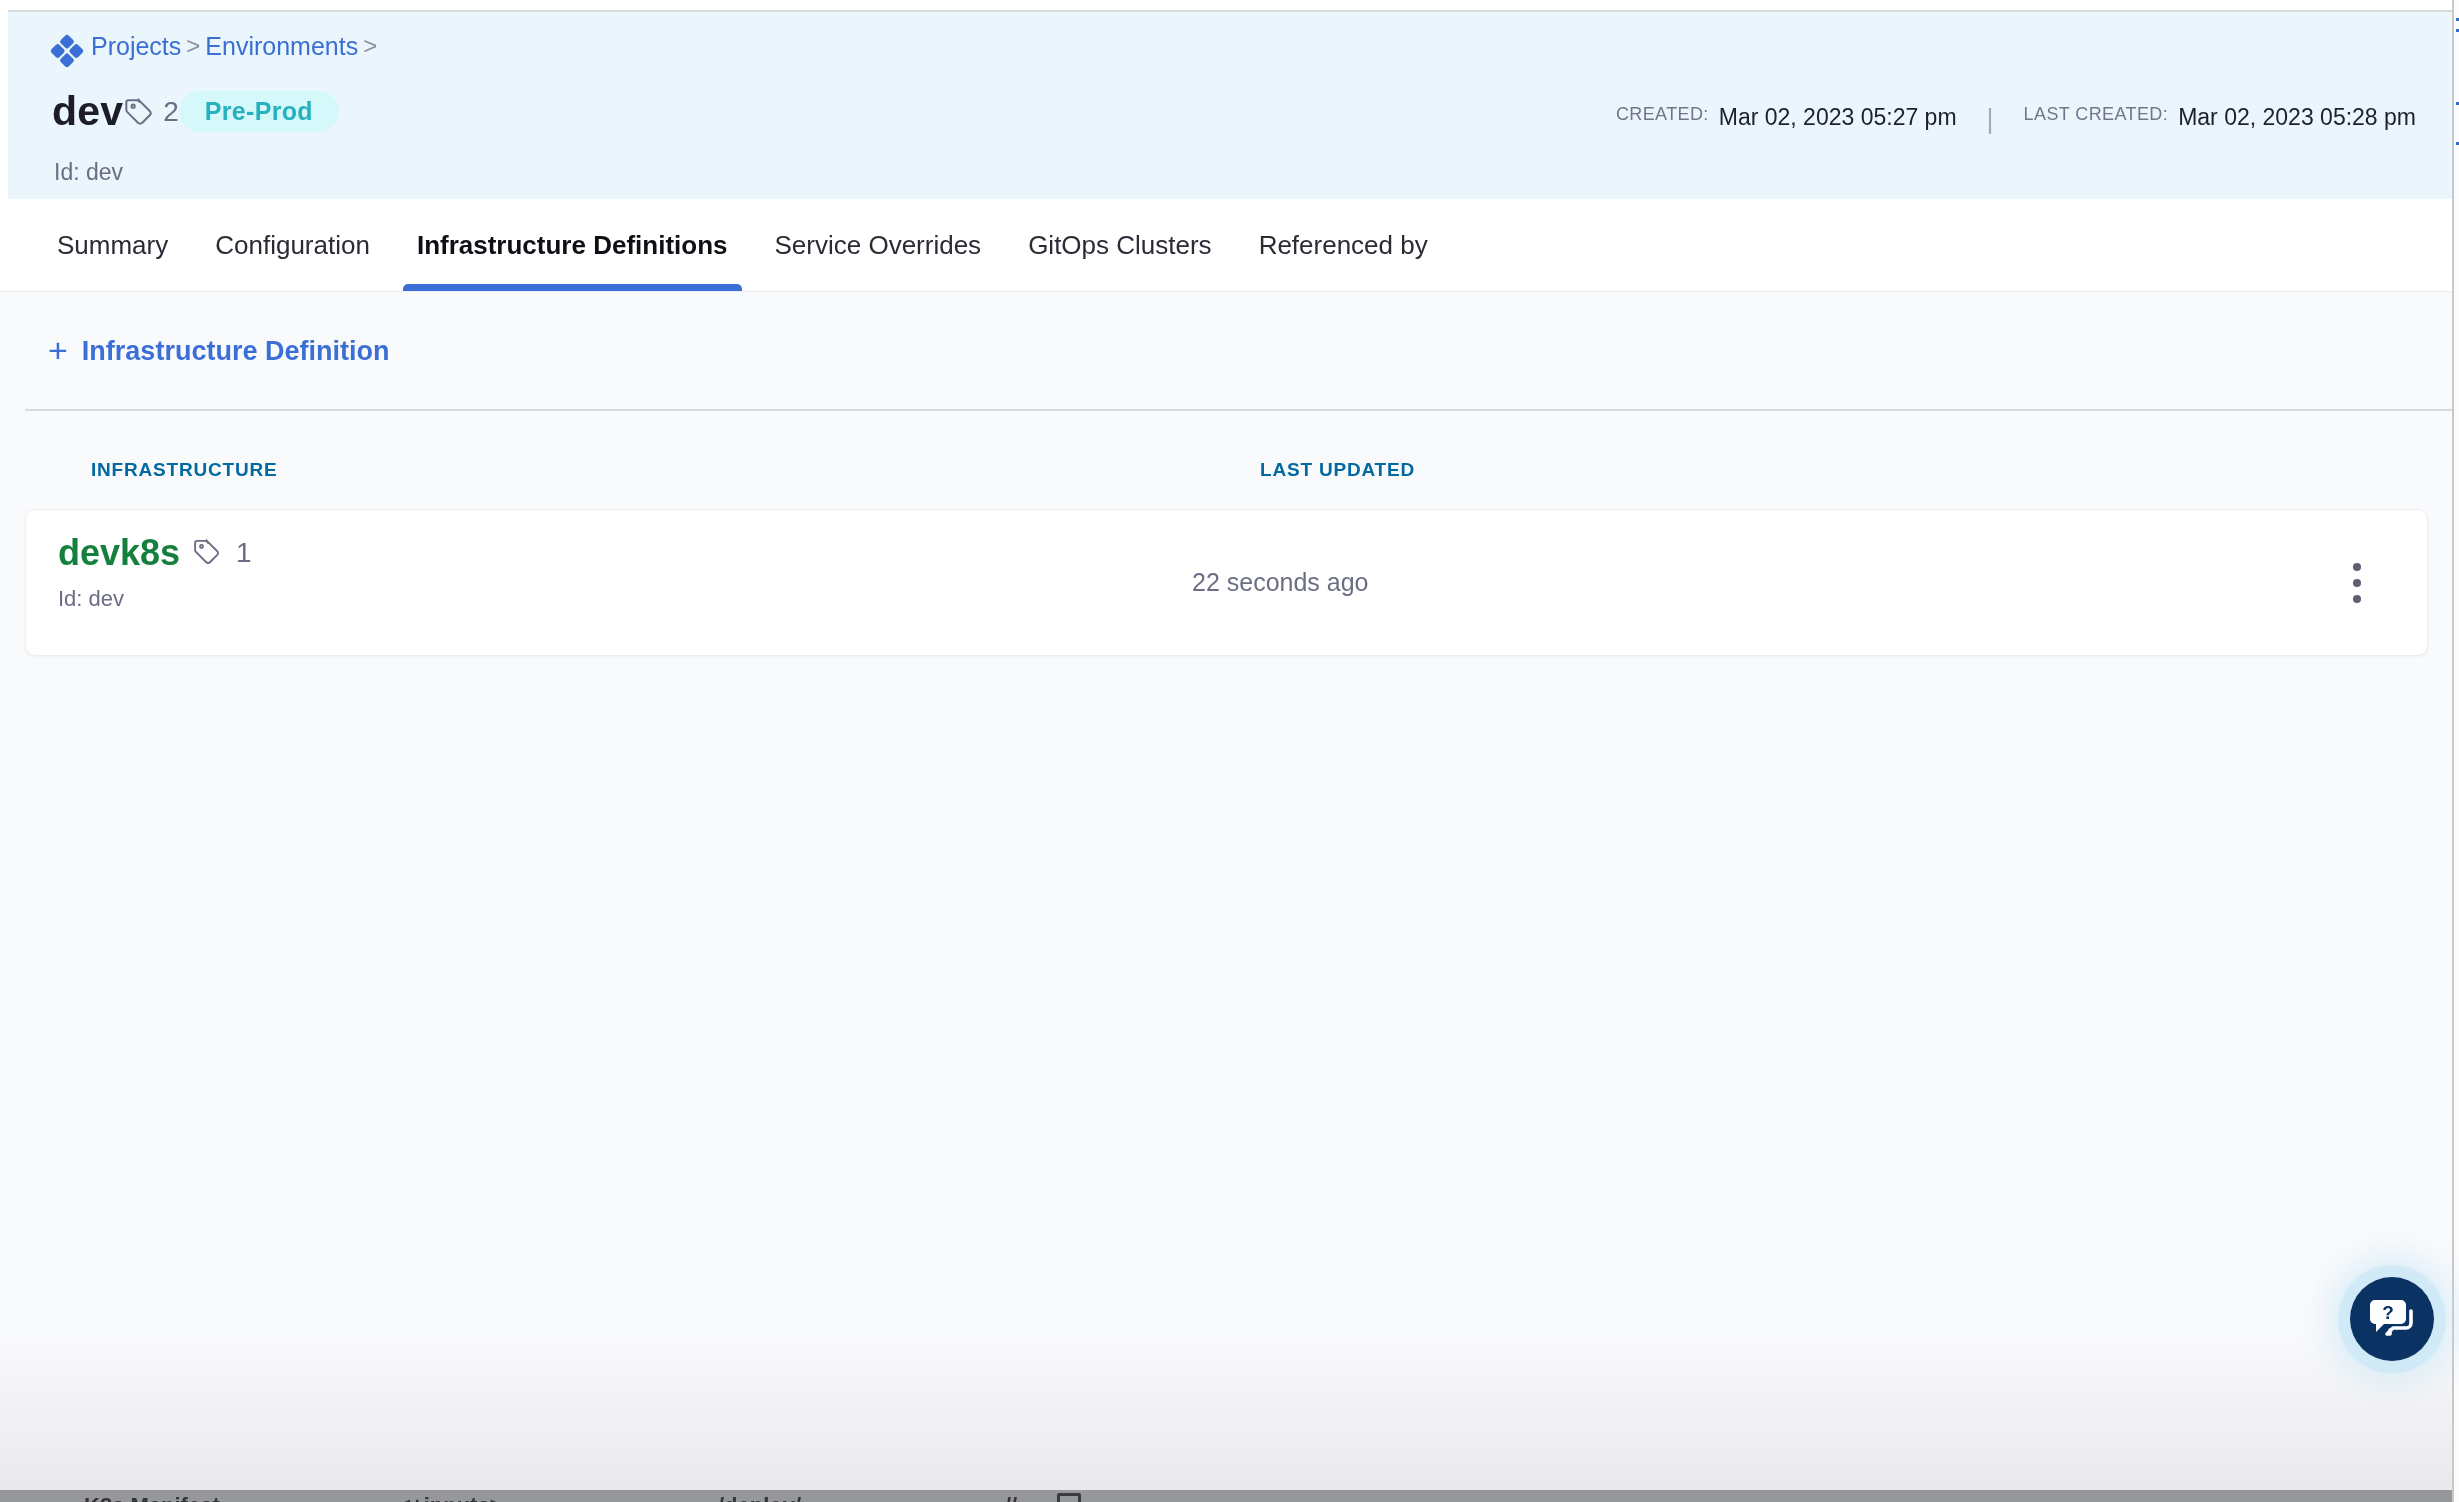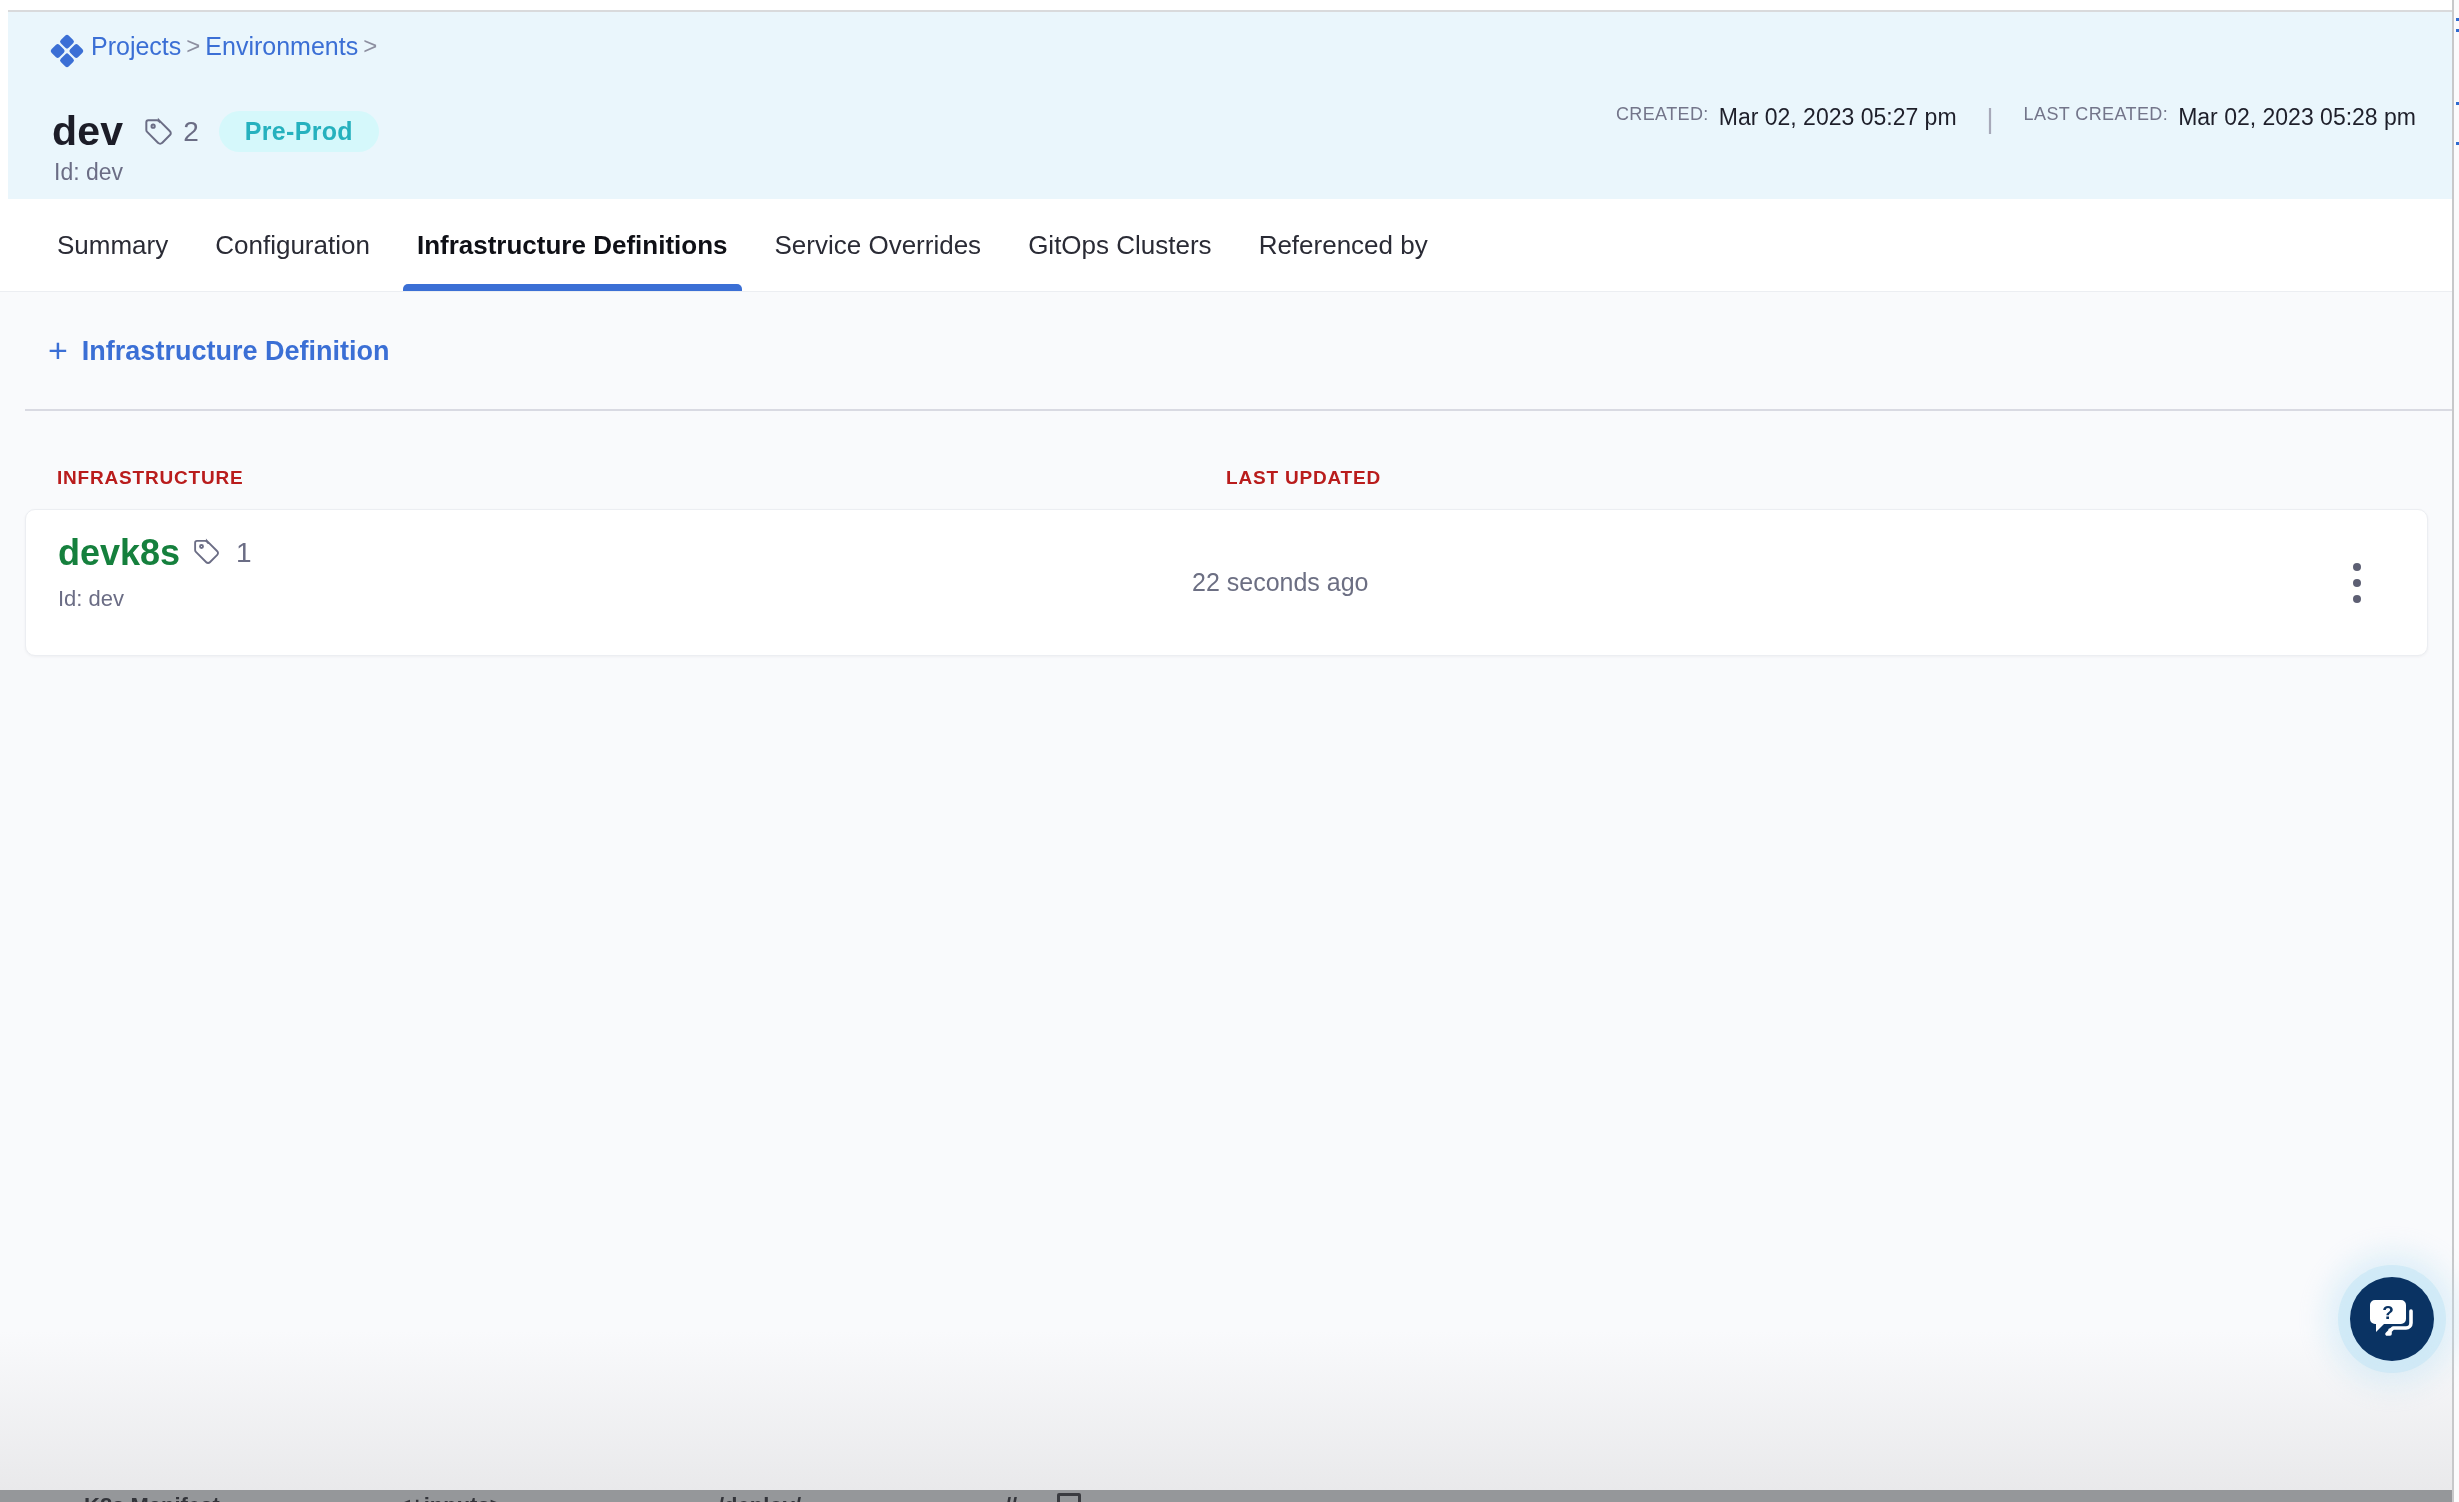--- a/index.html
+++ b/index.html
@@ -11,21 +11,21 @@
   
   .header-panel{
     position:absolute;left:8px;top:10px;width:2444px;height:189px;
     background:var(--header_bg);border-top:2px solid #d9dadc;box-sizing:border-box;
   }
   .breadcrumb{position:absolute;left:40px;top:20px;display:flex;align-items:flex-start;gap:5px;
     font-size:25px;font-weight:500;color:var(--accent);}
   .breadcrumb .crumb{cursor:pointer;}
   .breadcrumb .chev{color:#8d8fa0;font-size:24px;font-weight:400;}
   .proj-icon{width:38px;height:38px;display:inline-block;}
-  .title-row{position:absolute;left:44px;top:96px;display:flex;align-items:center;gap:20px;}
+  .title-row{position:absolute;left:44px;top:76px;display:flex;align-items:center;}
   .env-title{font-size:41px;font-weight:600;color:#1c1d28;letter-spacing:0.2px;}
   .tag-group{display:flex;align-items:center;gap:8px;}
   .tag-icon{width:32px;height:32px;}
   .tag-count{font-size:28px;color:var(--gray_text);}
   .env-badge{background:var(--teal_bg);color:var(--teal_text);font-size:25px;font-weight:700;
     padding:6px 26px;border-radius:22px;letter-spacing:0.3px;}
   .id-line{position:absolute;left:46px;top:147px;font-size:23px;color:var(--gray_text);}
   .meta{position:absolute;right:36px;top:92px;display:flex;gap:22px;}
   .meta .lbl{font-size:18px;color:#73758a;letter-spacing:0.4px;font-weight:500;}
   .meta .val{font-size:23px;color:#1e1f2a;font-weight:500;margin-left:-12px;}
@@ -41,21 +41,21 @@
     background:var(--accent);border-radius:5px 5px 0 0;}
   
   .content{position:absolute;left:0;top:292px;width:2460px;height:1211px;background:#f9fafc;}
   .toolbar{padding:44px 0 0 48px;}
   .add-btn{display:inline-flex;align-items:center;gap:14px;color:var(--accent);
     font-size:27px;font-weight:600;cursor:pointer;background:none;border:none;
     font-family:inherit;padding:0;}
   .add-btn .plus{font-size:34px;font-weight:500;line-height:1;margin-top:-3px;}
   .divider{margin:42px 0 0 25px;width:2428px;height:2px;background:#d9dae2;}
   .thead{position:relative;margin-top:48px;height:26px;}
-  .th{position:absolute;top:8px;font-size:19px;font-weight:700;color:#b91c1c;letter-spacing:0.8px;}
+  .th{position:absolute;top:0;font-size:19px;font-weight:700;color:#0369a1;letter-spacing:0.8px;margin-left:34px;}
   .th.c1{left:57px;}
   .th.c2{left:1226px;}
   .row-card{position:relative;margin:24px 0 0 25px;width:2403px;height:147px;background:#ffffff;
     border:1px solid #eceef2;border-radius:10px;box-sizing:border-box;
     box-shadow:0 1px 3px rgba(40,41,61,.05);cursor:pointer;}
   .row-name{position:absolute;left:32px;top:22px;display:flex;align-items:center;gap:12px;}
   .infra-name{font-size:36px;font-weight:600;color:#15803d;}
   .row-id{position:absolute;left:32px;top:76px;font-size:22px;color:var(--gray_text);}
   .row-updated{position:absolute;left:1166px;top:0;height:100%;display:flex;align-items:center;
     font-size:25px;color:#6c6f83;}

